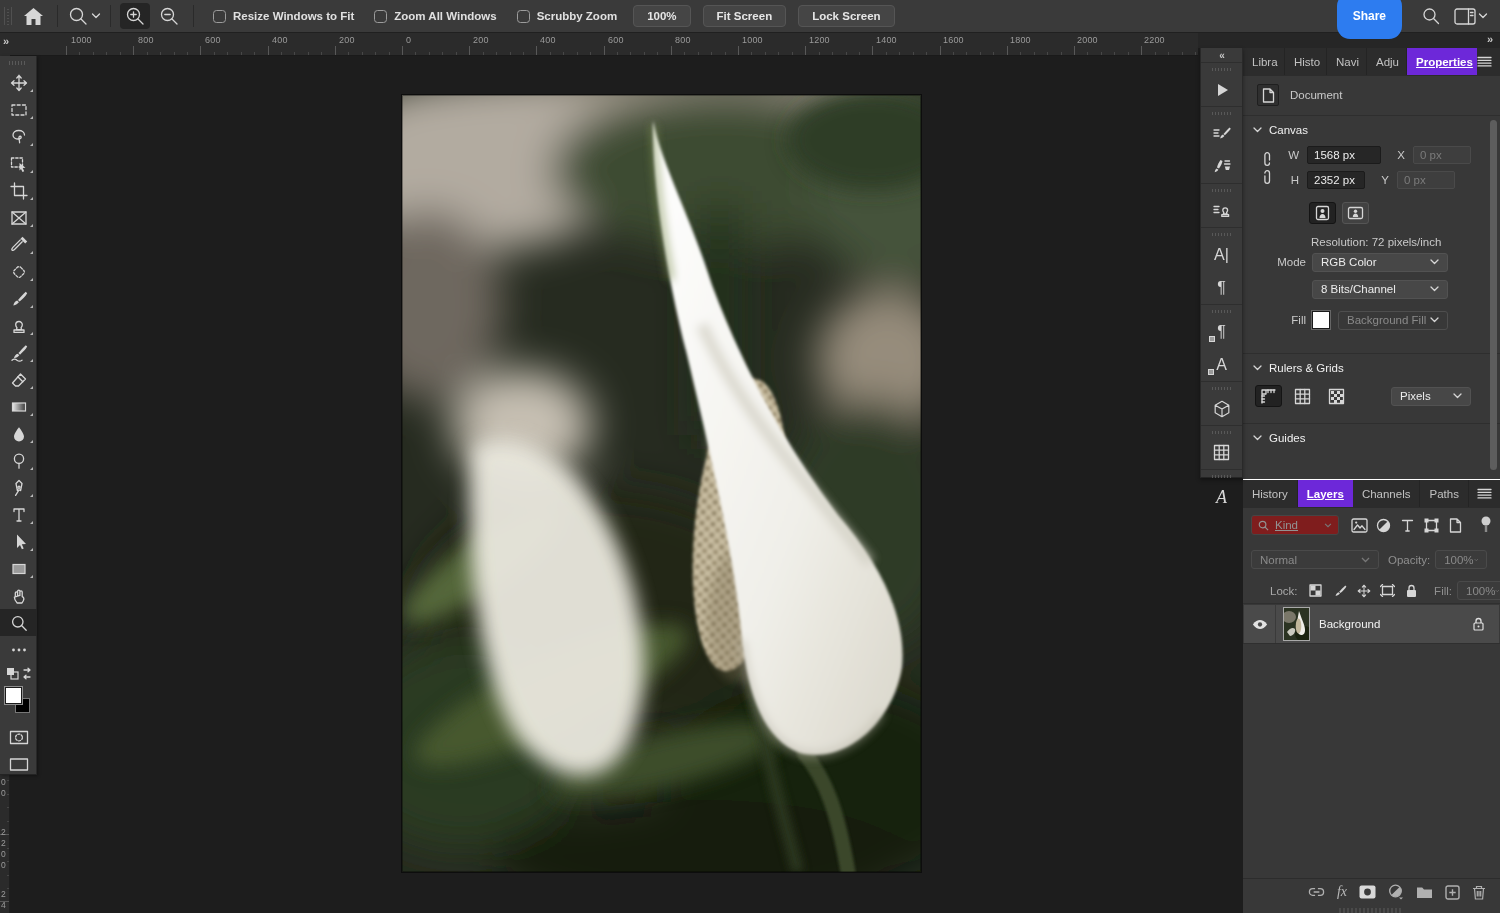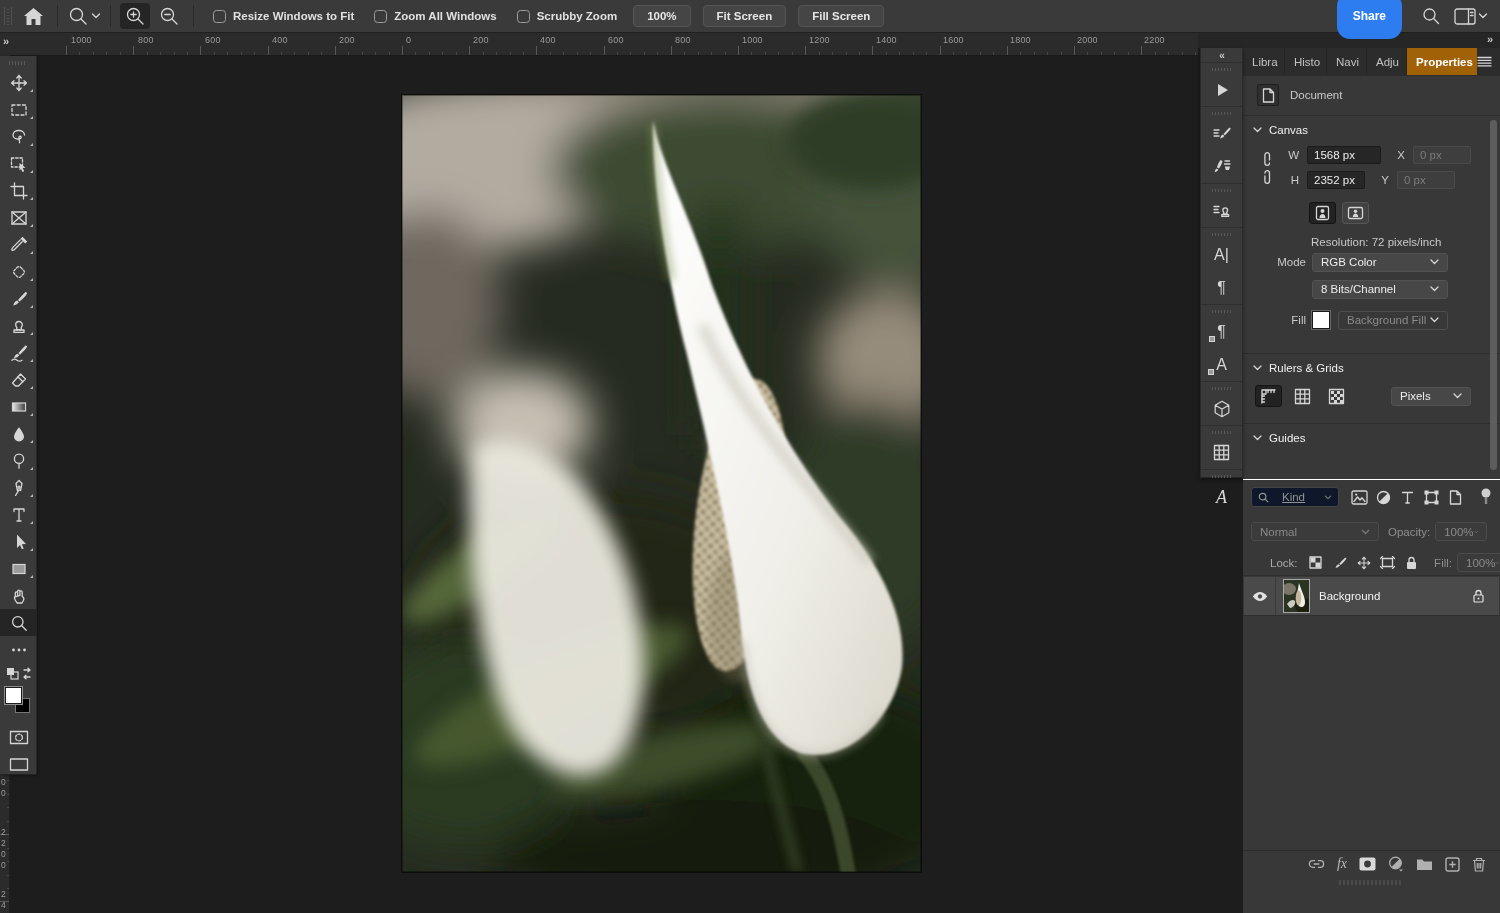--- a/index.html
+++ b/index.html
@@ -80,21 +80,21 @@
   .sgroup .sg-grip { width:20px; height:3px; margin:0 auto 2px auto;
     background:repeating-linear-gradient(90deg,#585858 0 1px,transparent 1px 3px); }
   .sicon { width:41px; height:33px; display:flex; align-items:center; justify-content:center; color:#d6d6d6; }
   .sicon .glyph { font-size:16px; color:#d6d6d6; line-height:1; }
   .glyph.serif { font-family:"Liberation Serif", serif; font-style:italic; font-size:18px; }
 
   
   .dock { position:absolute; left:1243px; top:48px; width:257px; height:865px; background:#383838; z-index:8; }
   .tabbar { position:relative; height:28px; background:#2c2c2c; display:flex; align-items:stretch; border-bottom:1px solid #2c2c2c; }
   .tab { display:flex; align-items:center; padding:0 9px; color:#c2c2c2; border-right:1px solid #242424; white-space:nowrap; overflow:hidden; }
-  .tab.active { background:#a16207; color:#fff; font-weight:700; border-right:none; }
+  .tab.active { background:#6d28d9; color:#fff; font-weight:700; border-right:none;text-decoration:underline; }
   .tab-menu { margin-left:auto; display:flex; align-items:center; padding-right:8px; }
 
   .props-body { position:relative; height:404px; border-bottom:1px solid #ffffff; }
   .row { position:absolute; display:flex; align-items:center; }
   .sect-head { font-weight:400; color:#f0f0f0; display:flex; align-items:center; gap:7px; }
   .divider { position:absolute; left:0; width:257px; height:1px; background:#2e2e2e; }
   .field { background:#262626; border:1px solid #1b1b1b; border-radius:2px; color:#ececec;
     height:18px; display:flex; align-items:center; padding:0 6px; font-size:11.5px; }
   .field.disabled { background:#3e3e3e; border-color:#4a4a4a; color:#7b7b7b; }
   .dd { background:#474747; border:1px solid #525252; border-radius:3px; color:#ececec; height:19px;
@@ -103,22 +103,22 @@
   .dd.ghost { background:transparent; border-color:#4e4e4e; color:#8a8a8a; }
   .ibtn { width:27px; height:22px; border-radius:3px; display:flex; align-items:center; justify-content:center; background:transparent; }
   .ibtn.sel { background:#222; border:1px solid #141414; }
   .doc-iconbox { width:22px; height:22px; background:#2f2f2f; border:1px solid #1f1f1f; border-radius:2px;
     display:flex; align-items:center; justify-content:center; }
   .scrollbar { position:absolute; right:3px; top:44px; width:7px; height:350px; border-radius:4px; background:#5d5d5d; }
   .lab { color:#c9c9c9; }
   .lab.dim { color:#8f8f8f; }
 
   .layers-body { position:relative; height:407px; }
-  .kind { background:#0f172a; border:1px solid #454545; border-radius:3px; height:20px; display:flex;
-    align-items:center; gap:13px; padding:0 6px; color:#929292;text-decoration:underline; }
+  .kind { background:#7f1d1d; border:1px solid #454545; border-radius:3px; height:20px; display:flex;
+    align-items:center; gap:6px; padding:0 6px; color:#929292;text-decoration:underline; }
   .filter-ic { width:24px; display:flex; justify-content:center; }
   .lrow-divider { position:absolute; left:0; width:257px; height:1px; background:#2f2f2f; }
   .layer-row { position:absolute; left:1px; top:97px; width:255px; height:38px; background:#4a4a4a;
     display:flex; align-items:center; }
   .eye-cell { width:32px; display:flex; justify-content:center; border-right:1px solid #3a3a3a; height:38px; align-items:center; }
   .thumb { width:27px; height:34px; border:1px solid #a9a9a9; margin-left:7px; background:#20261a; }
   .layer-name { margin-left:9px; color:#f2f2f2; }
   .layer-lock { margin-left:auto; margin-right:14px; }
   .bottombar { position:absolute; left:0; bottom:10px; width:257px; height:27px; border-top:1px solid #2c2c2c;
     display:flex; align-items:center; justify-content:flex-end; gap:12px; padding-right:14px; }
@@ -171,21 +171,21 @@
     <div class="cbrow">
       <span class="cbbox"></span>
       <span class="cblabel">Zoom All Windows</span>
     </div>
     <div class="cbrow">
       <span class="cbbox"></span>
       <span class="cblabel">Scrubby Zoom</span>
     </div>
     <button class="ob-btn">100%</button>
     <button class="ob-btn">Fit Screen</button>
-    <button class="ob-btn">Fill Screen</button>
+    <button class="ob-btn">Lock Screen</button>
     <div style="flex:1"></div>
     <button class="share-btn">Share</button>
     <div class="ob-icon">
       <svg width="20" height="20" viewBox="0 0 20 20">
         <circle class="ic" cx="8.5" cy="8.5" r="5.5" stroke-width="1.6"></circle>
         <path class="ic" d="M12.8 12.8 L17.5 17.5" stroke-width="1.8"></path>
       </svg>
     </div>
     <div style="display:flex;align-items:center;margin:0 12px 0 8px">
       <svg width="22" height="17" viewBox="0 0 22 17">
@@ -719,20 +719,31 @@
       <div class="row sect-head" style="left:10px; top:356px">
         <svg width="9" height="6" viewBox="0 0 9 6">
           <path class="ic" d="M1 1 L4.5 4.5 8 1" stroke-width="1.3"></path>
         </svg>
         <span>Guides</span>
       </div>
 
       <div class="scrollbar"></div>
     </div>
 
+    <div class="tabbar">
+      <div class="tab">History</div>
+      <div class="tab active">Layers</div>
+      <div class="tab">Channels</div>
+      <div class="tab">Paths</div>
+      <div class="tab-menu">
+        <svg width="15" height="11" viewBox="0 0 15 11">
+          <path class="ic" d="M1 1.5 H14 M1 4.3 H14 M1 7.1 H14 M1 9.9 H14" stroke-width="1.2"></path>
+        </svg>
+      </div>
+    </div>
 
     <div class="layers-body">
       <div class="row" style="left:8px; top:7px; width:241px">
         <div class="kind" style="width:88px">
           <svg width="11" height="11" viewBox="0 0 12 12">
             <circle cx="5" cy="5" r="3.6" fill="none" stroke="#929292" stroke-width="1.3"></circle>
             <path d="M7.8 7.8 L11 11" stroke="#929292" stroke-width="1.3"></path>
           </svg>
           <span>Kind</span>
           <svg style="margin-left:auto" width="8" height="5" viewBox="0 0 9 6">

